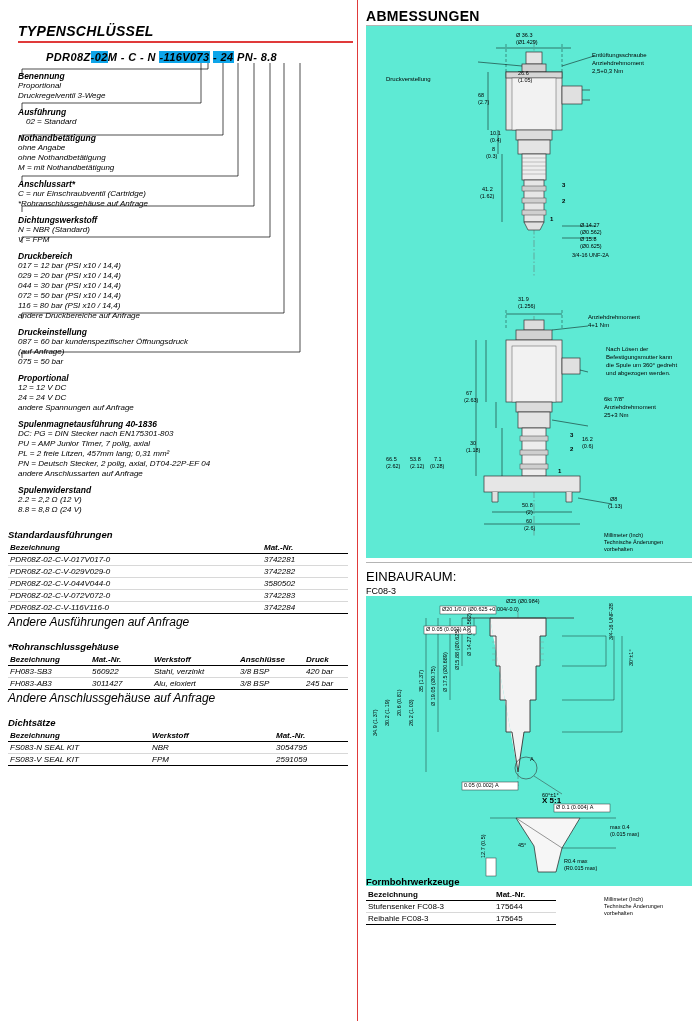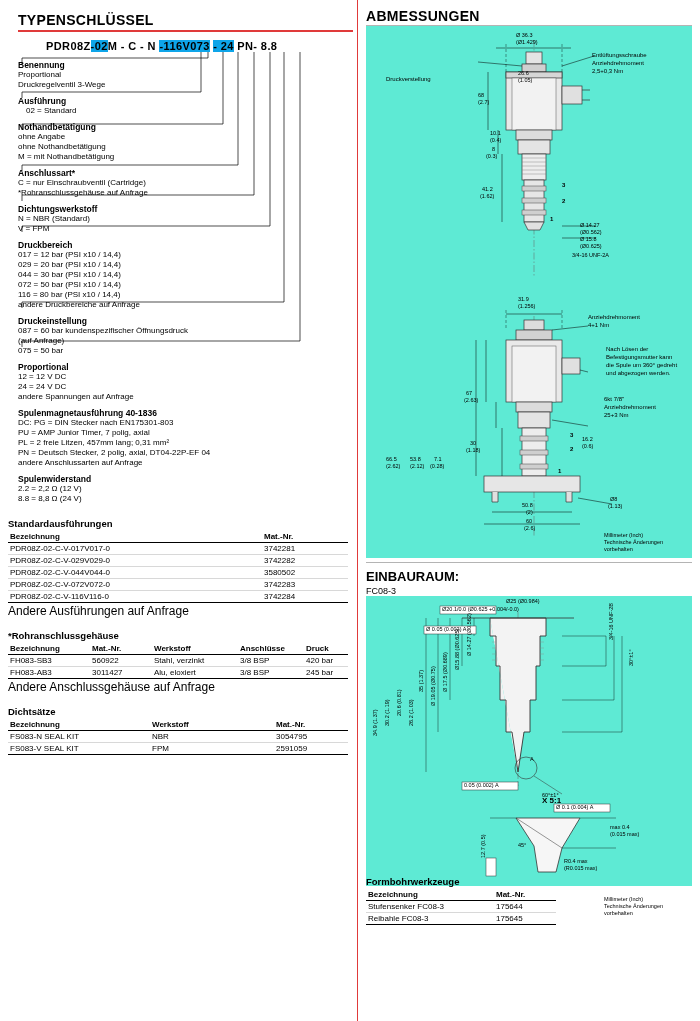--- a/index.html
+++ b/index.html
@@ -17,21 +17,21 @@
   
   .vdivider{position:absolute;left:357px;top:0;width:1px;height:1021px;background:#c8c8c8;}
   .vdivider.red{background:#e03a3a;top:0;height:1021px;}
 
   
   .sec-title{font-size:14px;font-weight:bold;letter-spacing:.3px;}
   .hr-red{height:2px;background:#e03a3a;margin-top:2px;}
   .hr-grey{height:1px;background:#b4b4b4;margin-top:1px;}
 
   
-  .left{position:absolute;left:8px;top:12px;width:345px;}
+  .left{position:absolute;left:8px;top:23px;width:345px;font-style:italic;}
   .typ-head{padding-left:10px;}
   .code-line{font-weight:bold;font-size:11px;margin:8px 0 0 38px;letter-spacing:.4px;}
   .code-line .hl{background:#0ea5e9;}
   .tree{position:relative;margin-top:4px;padding-left:10px;}
   .grp{margin-bottom:3px;}
   .grp b{font-size:8.5px;}
   .grp div{line-height:1.25;}
   .ind{padding-left:8px;}
 
   
@@ -42,21 +42,21 @@
   table.t tr:last-child td{border-bottom:1px solid #000;}
   .note{font-size:12px;margin-top:1px;}
 
   
   .right{position:absolute;left:366px;top:8px;width:326px;}
   .dwg{position:relative;background:#5eead4;}
   .dim{font-size:5.5px;color:#000;position:absolute;line-height:1.1;}
   .lbl{font-size:6px;position:absolute;line-height:1.15;}
   .lbl.b{font-weight:bold;}
   svg{display:block;}
-  .einb-title{font-size:13px;font-weight:bold;}
+  .einb-title{font-size:13px;font-weight:normal;}
   .fc{font-size:9px;margin-top:2px;}
   .footnote{font-size:5.5px;position:absolute;line-height:1.2;}
   table.t2{border-collapse:collapse;width:190px;font-size:8px;}
   table.t2 th{font-weight:bold;text-align:left;border-bottom:1px solid #000;padding:1px 2px;}
   table.t2 td{padding:1px 2px;border-bottom:1px solid #d8d8d8;}
   table.t2 tr:last-child td{border-bottom:1px solid #000;}
 </style>
 </head>
 <body>
 

